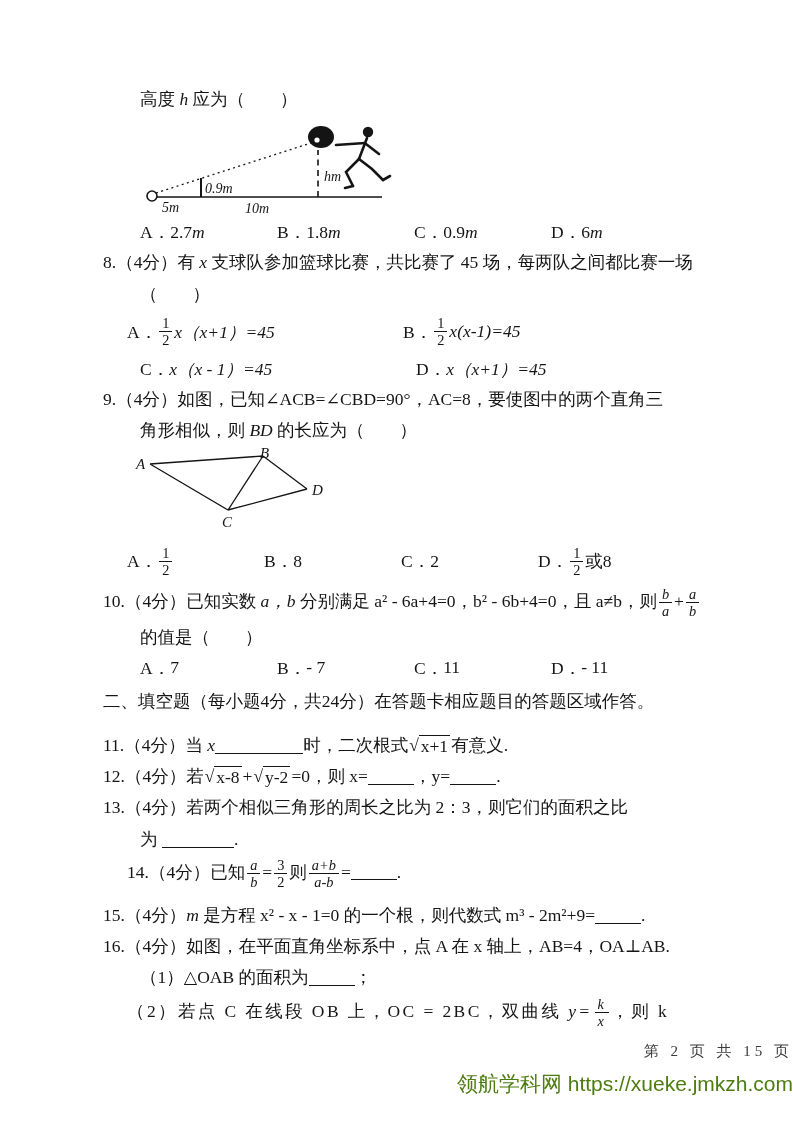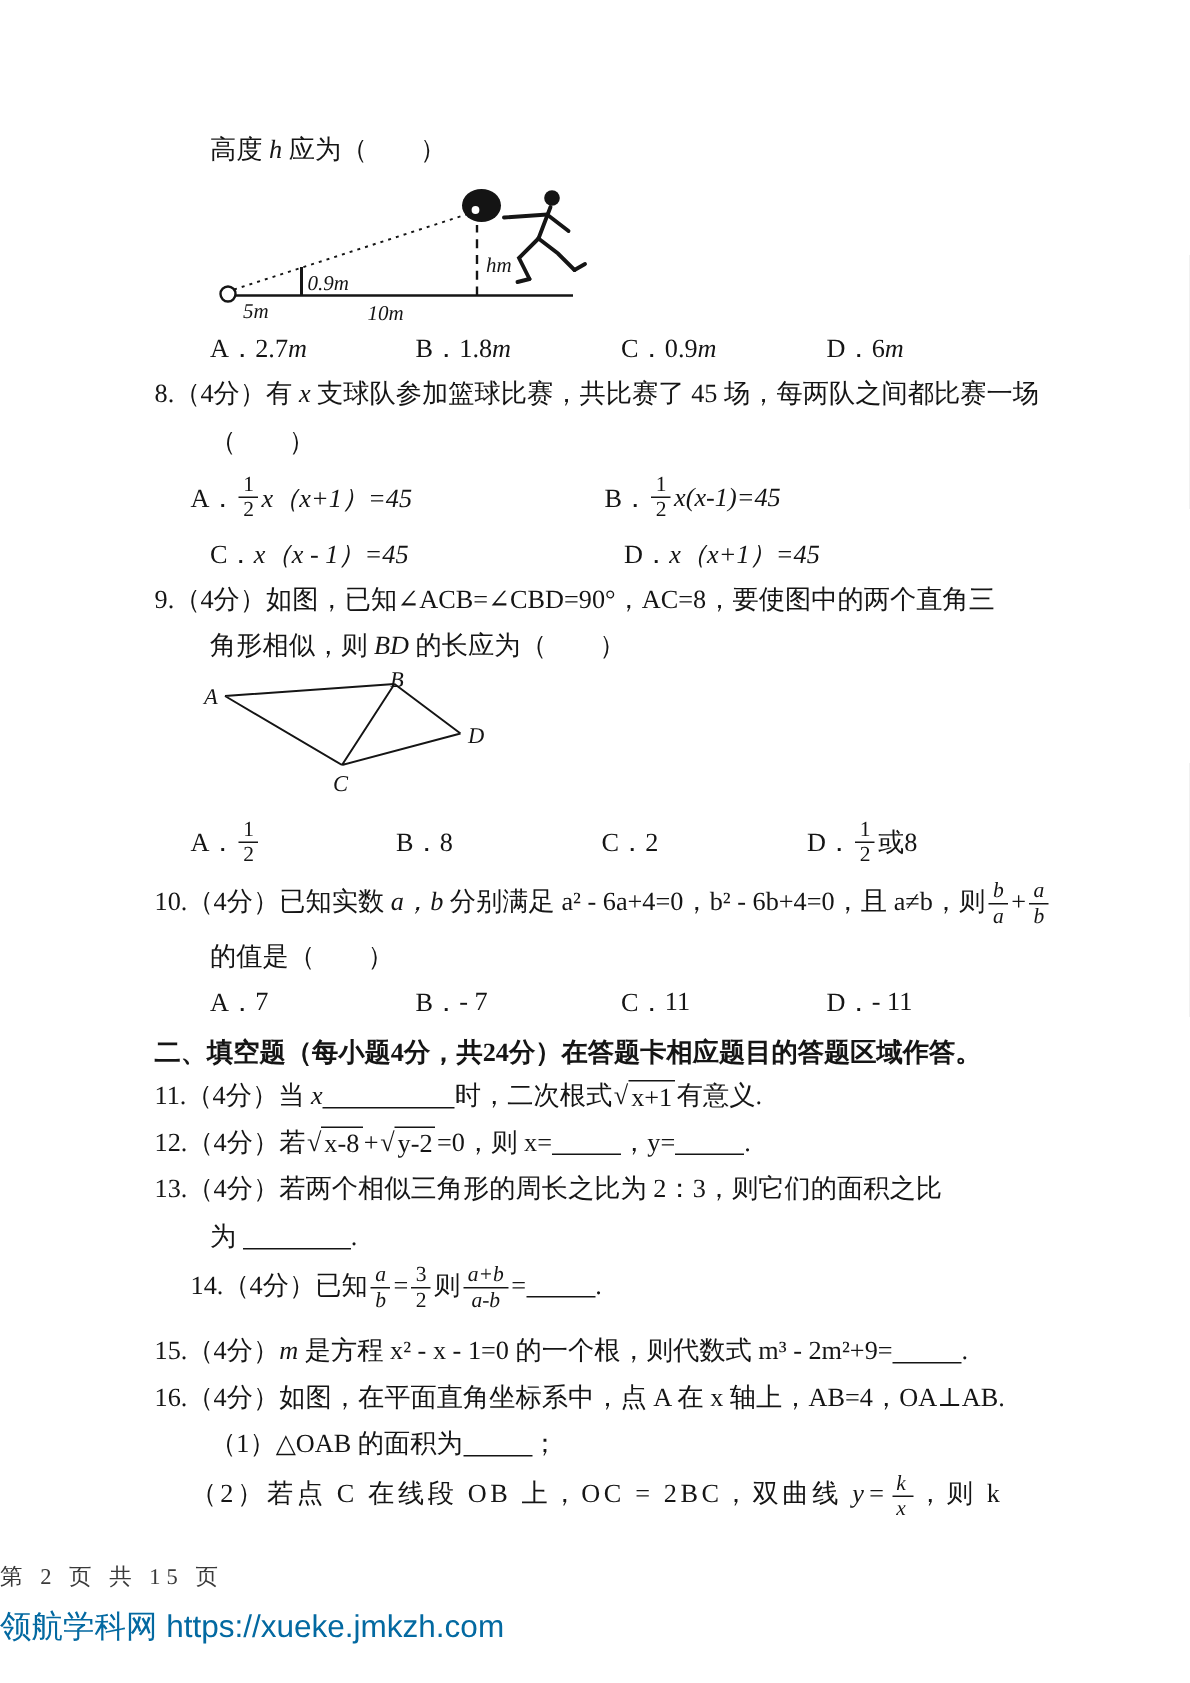--- a/index.html
+++ b/index.html
@@ -4,43 +4,43 @@
 <style>
   html,body{margin:0;padding:0;background:#e8e8e8;}
   .page{
     width:793px;height:1122px;position:relative;background:#ffffff;
     font-family:"Liberation Serif","DejaVu Serif",serif;color:#151515;
     font-size:17.5px;overflow:hidden;margin:0 auto;
   }
   .content{position:absolute;left:103px;top:86px;width:604px;}
   .line{margin:0 0 5px 0;line-height:1.5;white-space:nowrap;}
   .cont{margin-left:37px;}
-  .heading{font-weight:bold;margin-top:8px;margin-bottom:3px;}
+  .heading{font-weight:normal;margin-top:8px;margin-bottom:18px;}
   .figwrap{margin:2px 0 0 37px;}
   .figwrap9{margin:0 0 2px 30px;}
   .opts{display:flex;margin:0 0 5px 37px;align-items:center;white-space:nowrap;}
   .opts .col{width:137px;display:flex;align-items:center;}
   .opts.two .col{width:276px;}
   .opts .col:last-child{width:auto;}
   .tall{min-height:40px;margin-left:24px;}
   .var{font-style:italic;}
   .mth{font-style:italic;}
   .frac{display:inline-flex;flex-direction:column;align-items:center;
         line-height:1.12;font-size:0.82em;vertical-align:middle;margin:0 2px;}
   .frac .fn{border-bottom:1px solid #151515;padding:0 3px;}
   .frac .fd{padding:0 3px;}
   .sqrt{display:inline-flex;align-items:flex-start;margin:0 1px;}
   .sqrt .sign{line-height:1.15;}
   .sqrt .rad{border-top:1.3px solid #151515;padding:0 2px;line-height:1.15;}
   .blank{display:inline-block;border-bottom:1px solid #151515;height:1.02em;vertical-align:-3px;}
   .b88{width:88px}.b48{width:46px}.b70{width:72px}.b46{width:46px}
   .spread{letter-spacing:2.4px;}
-  .footer{position:absolute;left:0;right:0;bottom:24px;text-align:left;margin-top:38px;}
+  .footer{position:absolute;left:0;right:0;bottom:24px;text-align:right;margin-top:38px;}
   .pageinfo{font-size:15px;color:#3a3a3a;letter-spacing:4px;margin-bottom:9px;}
-  .watermark{font-size:21px;color:#0369a1;font-family:"Liberation Sans","DejaVu Sans",sans-serif;}
+  .watermark{font-size:21px;color:#4d7c0f;font-family:"Liberation Sans","DejaVu Sans",sans-serif;}
   svg text{font-family:"Liberation Serif","DejaVu Serif",serif;}
 </style>
 </head>
 <body>
 
 <div class="page">
   <main class="content">
 
     <p class="line cont"><span>高度 </span><span class="var">h</span><span> 应为（　　）</span></p>
 

